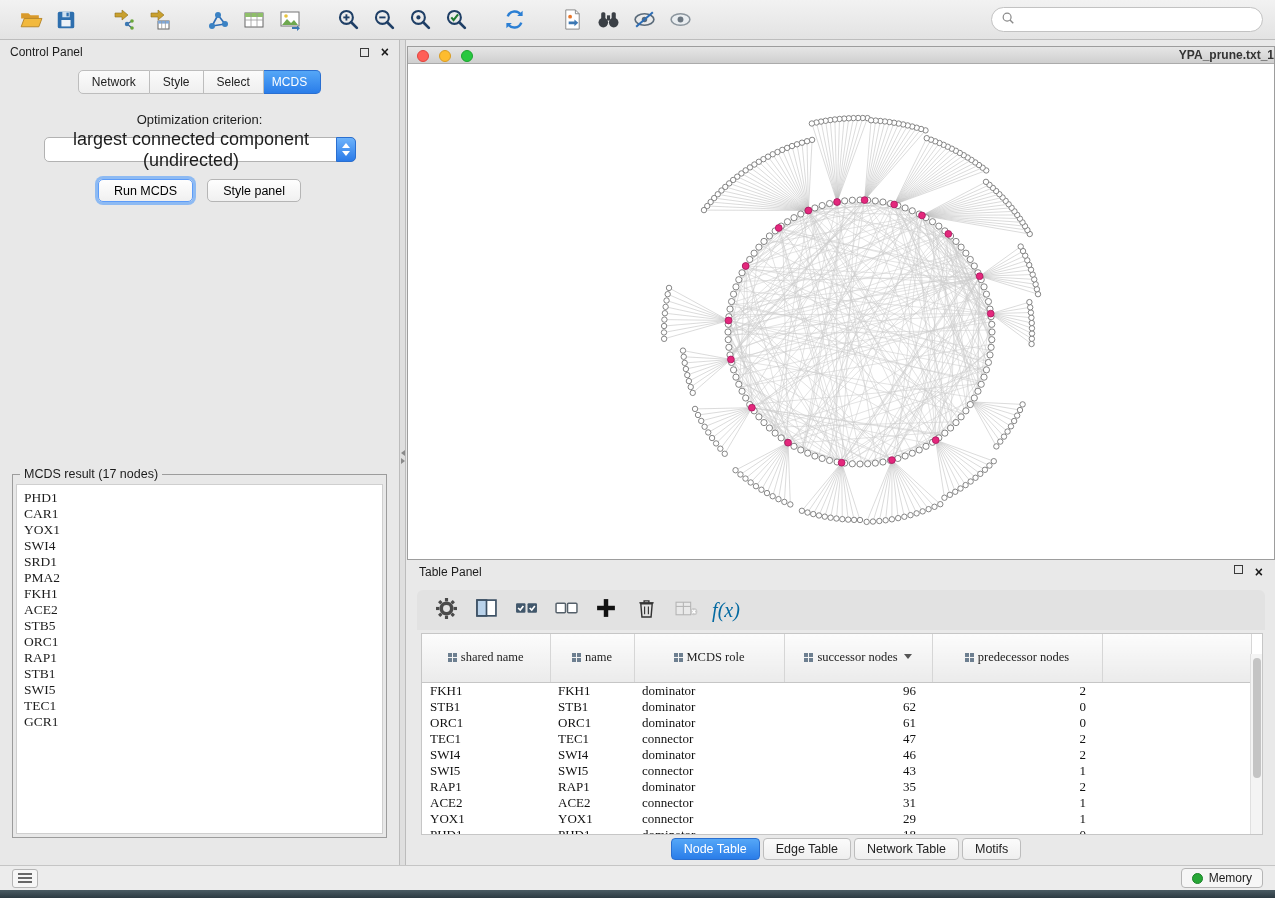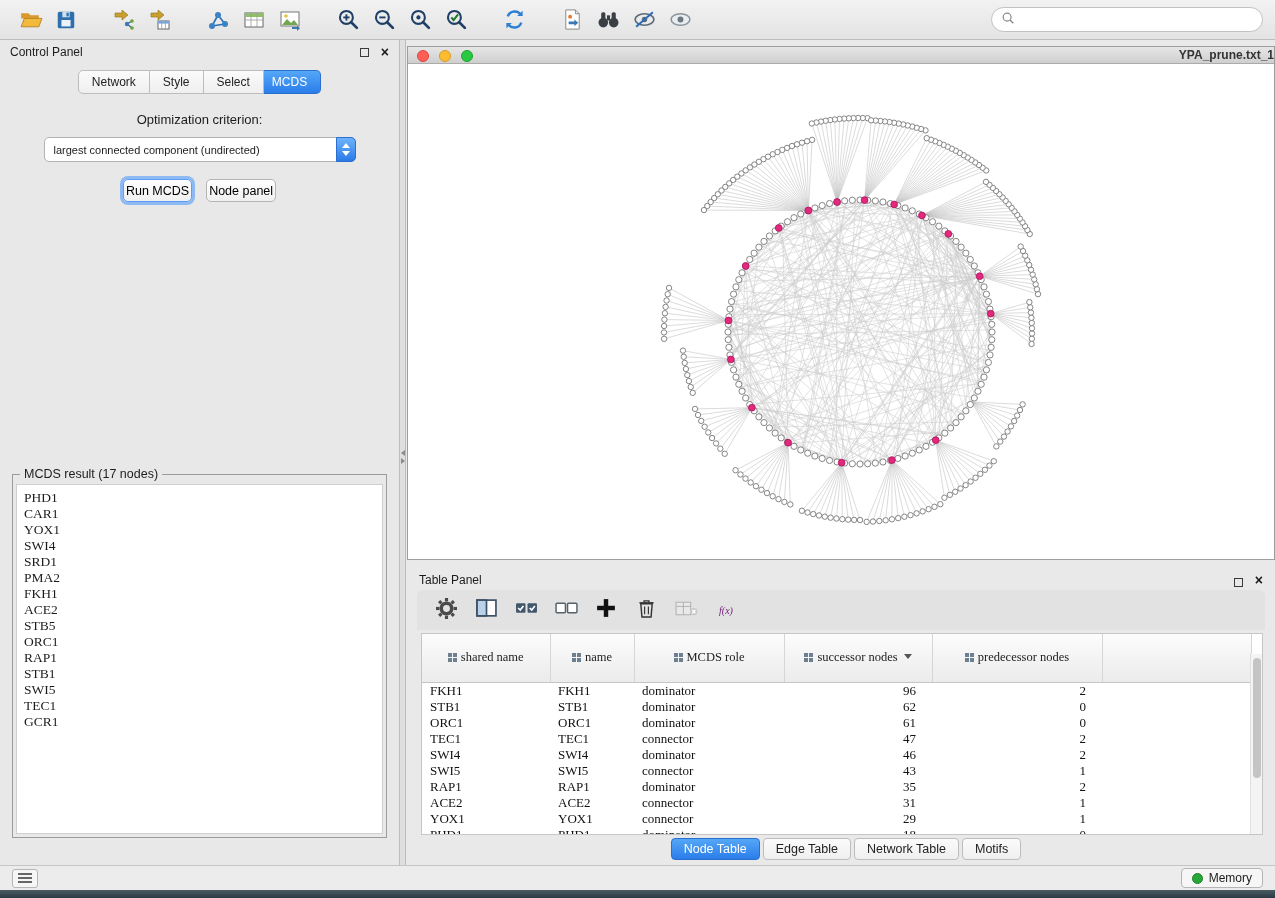--- a/index.html
+++ b/index.html
@@ -30,31 +30,31 @@
   .close-x{font-size:14px;font-weight:bold;color:#1a1a1a;line-height:1;}
   .cp-tabs{display:flex;justify-content:center;margin-top:6px;}
   .cp-tab{font-size:12px;padding:4px 13px;background:linear-gradient(#fbfbfb,#efefef);
     border:1px solid #bdbdbd;border-left:none;color:#222;}
   .cp-tab:first-child{border-left:1px solid #bdbdbd;border-radius:5px 0 0 5px;}
   .cp-tab:last-child{border-radius:0 5px 5px 0;}
   .cp-tab.active{background:linear-gradient(#55a7f7,#2a7de9);color:#fff;border-color:#2a6fd0;padding-left:8px;}
   .opt-label{text-align:center;margin-top:18px;font-size:13px;}
   .dropdown{position:relative;margin:10px auto 0;width:312px;height:25px;background:#fff;
     border:1px solid #b2b2b2;border-radius:5px;display:flex;align-items:center;
-    padding:0 26px 0 9px;font-size:11px;text-align:center;}
+    padding:0 26px 0 9px;font-size:18px;text-align:center;}
   .dd-stepper{position:absolute;right:-1px;top:-1px;bottom:-1px;width:20px;
     border-radius:0 5px 5px 0;background:linear-gradient(#6db3fb,#2a7ae8);
     display:flex;flex-direction:column;align-items:center;justify-content:center;gap:3px;
     border:1px solid #2a6fd0;}
   .tri-up{width:0;height:0;border-left:4px solid transparent;border-right:4px solid transparent;
     border-bottom:5px solid #fff;}
   .tri-down{width:0;height:0;border-left:4px solid transparent;border-right:4px solid transparent;
     border-top:5px solid #fff;}
   .btn-row{display:flex;justify-content:center;gap:14px;margin-top:17px;}
-  .btn{height:23px;padding:0 2px;background:linear-gradient(#fefefe,#f0f0f0);
+  .btn{height:23px;padding:0 15px;background:linear-gradient(#fefefe,#f0f0f0);
     border:1px solid #b5b5b5;border-radius:5px;font-size:12.5px;
     font-family:"Liberation Sans",sans-serif;}
   .btn.focused{box-shadow:0 0 0 3px rgba(66,148,252,.55);border-color:#5d9cf8;}
   .mcds-fieldset{position:absolute;left:12px;right:12px;top:427px;height:371px;
     border:1px solid #9c9c9c;margin:0;padding:3px;}
   .mcds-fieldset legend{font-size:12.5px;padding:0 4px;margin-left:4px;}
   .list-box{background:#fff;border:1px solid #cfcfcf;width:100%;height:100%;
     overflow:auto;padding:5px 7px;font-family:"Liberation Serif",serif;
     font-size:13.5px;line-height:16px;}
   
@@ -72,25 +72,25 @@
   .nw-titlebar{height:17px;background:linear-gradient(#e6e6e6,#cfcfcf);
     border-bottom:1px solid #ababab;position:relative;display:flex;align-items:center;
     justify-content:flex-end;font-size:12px;font-weight:bold;color:#333;}
   .tl{position:absolute;top:2.5px;width:12px;height:12px;border-radius:50%;}
   .tl.red{left:9px;background:#ff5f57;border:1px solid #e0443e;}
   .tl.yellow{left:31px;background:#febc2e;border:1px solid #d89c22;}
   .tl.green{left:53px;background:#28c840;border:1px solid #1da42f;}
   .nw-canvas{position:absolute;left:0;right:0;top:17px;bottom:0;background:#fff;overflow:hidden;}
   
   .table-panel{position:absolute;left:0;right:0;top:525px;bottom:0;background:#e9e9e9;}
-  .tp-header{height:22px;display:flex;align-items:flex-end;padding:0 12px;font-size:12px;}
+  .tp-header{height:22px;display:flex;align-items:flex-start;padding:0 12px;font-size:12px;}
   .tp-toolbar{position:absolute;left:10px;right:10px;top:25px;height:40px;background:#e2e2e2;
     border-radius:6px 6px 0 0;display:flex;align-items:center;gap:10px;padding:0 14px;}
   .tbi{width:30px;height:28px;display:flex;align-items:center;justify-content:center;}
-  .fx-label{font-family:"Liberation Serif",serif;font-style:italic;font-size:10px;color:#701a75;}
+  .fx-label{font-family:"Liberation Serif",serif;font-style:italic;font-size:20px;color:#0369a1;}
   .table-wrap{position:absolute;left:14px;right:12px;top:68px;bottom:30px;background:#fff;
     border:1px solid #c6c6c6;overflow:hidden;}
   table.tbl{border-collapse:collapse;table-layout:fixed;width:829px;}
   .tbl th{height:20px;background:linear-gradient(#fcfcfc,#ebebeb);
     border-right:1px solid #d6d6d6;border-bottom:1px solid #c6c6c6;
     font-family:"Liberation Serif",serif;font-size:12.5px;font-weight:normal;color:#222;
     text-align:center;white-space:nowrap;overflow:hidden;padding:16px 4px;}
   .tbl td{height:16px;font-family:"Liberation Serif",serif;font-size:13px;color:#111;
     padding:0 8px;white-space:nowrap;overflow:hidden;}
   .tbl td:nth-child(4),.tbl td:nth-child(5){text-align:right;padding-right:16px;}
@@ -318,21 +318,21 @@
       <div class="opt-label">Optimization criterion:</div>
       <div class="dropdown">
         <span>largest connected component (undirected)</span>
         <div class="dd-stepper">
             <i class="tri-up"></i>
             <i class="tri-down"></i>
           </div>
       </div>
       <div class="btn-row">
         <button class="btn focused">Run MCDS</button>
-        <button class="btn">Node panel</button>
+        <button class="btn">Style panel</button>
       </div>
       <fieldset class="mcds-fieldset">
         <legend>MCDS result (17 nodes)</legend>
         <div class="list-box">
             <div>PHD1</div>
             <div>CAR1</div>
             <div>YOX1</div>
             <div>SWI4</div>
             <div>SRD1</div>
             <div>PMA2</div>

